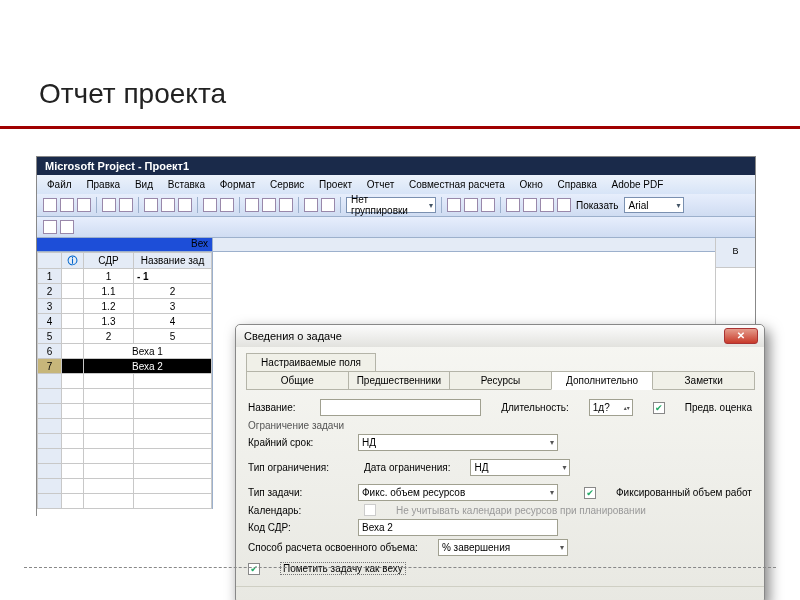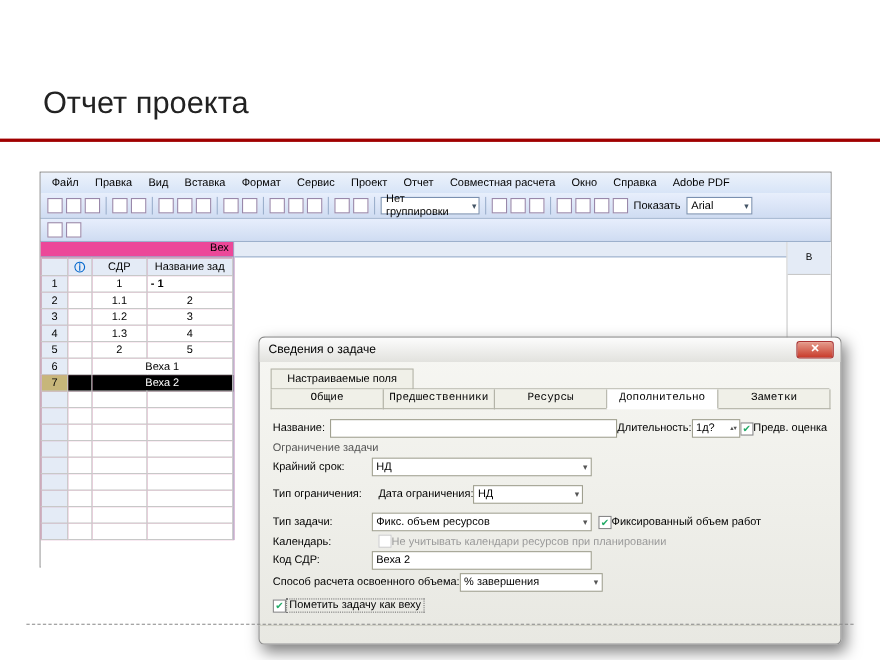--- a/index.html
+++ b/index.html
@@ -25,23 +25,23 @@
   .grid-table .rowhdr { background: #e4ebf6; width: 24px; }
   .grid-table tr.sel td { background: #000; color: #fff; }
   .grid-table tr.sel td.rowhdr { background: #c7b67a; color: #000; }
   .dialog { position: absolute; left: 198px; top: 86px; width: 530px; background: linear-gradient(#f7f7f3,#e8e8e2); border: 1px solid #888; border-radius: 5px; box-shadow: 4px 6px 14px rgba(0,0,0,0.5); font-size: 10px; }
   .dlg-title { background: linear-gradient(#fcfcfc,#e2e2de); border-radius: 5px 5px 0 0; padding: 5px 8px; font-size: 11px; position: relative; }
   .dlg-close { position: absolute; right: 6px; top: 3px; width: 34px; height: 16px; background: linear-gradient(#e59c8c,#c83a2a); border: 1px solid #a33; border-radius: 3px; color: #fff; text-align: center; font-weight: bold; font-size: 10px; line-height: 14px; }
   .tabstrip { display: flex; padding: 6px 10px 0 10px; gap: 0; }
   .tab { flex: 1; text-align: center; padding: 3px 0; border: 1px solid #b4b4a8; background: #f0f0e8; font-size: 10px; border-bottom: 1px solid #b4b4a8; cursor: default; margin-right: -1px; }
   .tab.active { background: #fff; border-bottom: 1px solid #fff; position: relative; z-index: 2; }
   .tabstrip2 { display: flex; padding: 0 10px 0 10px; font-size: 10px; }
-  .tabstrip2 .tab { border-top: none; font-family: Liberation Mono, monospace; }
+  .tabstrip2 .tab { border-top: none; }
   .dlg-body { padding: 6px 12px 8px 12px; }
-  .row { display: flex; align-items: center; margin: 3px 0; gap: 0; }
+  .row { display: flex; align-items: center; margin: 3px 0; gap: 20px; }
   .lbl { width: 90px; font-size: 10px; }
   .inp { flex: 1; height: 17px; border: 1px solid #a0a090; background: #fff; font-size: 10px; padding: 0 3px; }
   .combo { height: 17px; border: 1px solid #a0a090; background: #fff; font-size: 10px; padding: 0 16px 0 3px; position: relative; display: inline-flex; align-items: center; }
   .combo::after { content: "▾"; position: absolute; right: 3px; font-size: 8px; color: #555; }
   .section { font-size: 10px; color: #555; margin: 4px 0 2px 0; }
   .chk { width: 12px; height: 12px; border: 1px solid #888; background: #fff; display: inline-flex; align-items: center; justify-content: center; font-size: 9px; color: #2a6; }
   .spin { width: 44px; height: 17px; border: 1px solid #a0a090; background: #fff; position: relative; font-size: 10px; display: inline-flex; align-items: center; padding: 0 14px 0 3px; }
   .spin::after { content: "▴▾"; position: absolute; right: 2px; font-size: 6px; line-height: 6px; color: #555; white-space: pre; }
   .btnbar { display: flex; justify-content: space-between; padding: 8px 12px; border-top: 1px solid #cfcfc4; }
   .dashed { border-top: 1px dashed #888; position: absolute; bottom: 32px; left: 24px; right: 24px; }
@@ -51,20 +51,21 @@
 </head>
 <body>
 
 <div class="slide">
   <div class="slide-title-box">
     <div class="slide-title" style="padding:0">Отчет проекта</div>
   </div>
   <div class="redline"></div>
 
   <div class="app">
+    <div class="titlebar">Microsoft Project - Проект1</div>
     <div class="menubar">
       <span>Файл</span>
       <span>Правка</span>
       <span>Вид</span>
       <span>Вставка</span>
       <span>Формат</span>
       <span>Сервис</span>
       <span>Проект</span>
       <span>Отчет</span>
       <span>Совместная расчета</span>
@@ -107,21 +108,21 @@
       <span style="font-size:10px;padding:0 2px">Показать</span>
       <span class="tool-combo" style="width:60px">Arial</span>
     </div>
     <div class="toolbar">
       <span class="tool-ico"></span>
       <span class="tool-ico"></span>
     </div>
 
     <div class="worksurf">
       <div style="display:flex">
-        <div style="flex:0 0 176px;background:#ec4899;border-right:1px solid #9cb0cc">
+        <div style="flex:0 0 176px;background:#1d4ed8;border-right:1px solid #9cb0cc">
           <div style="height:14px;border-bottom:1px solid #9cb0cc;text-align:right;padding-right:4px;font-size:10px">Вех</div>
           <table class="grid-table">
             <tbody>
                 <tr>
               <th class="rowhdr"></th>
               <th style="width:22px">
                 <span style="color:#06c;font-weight:bold">ⓘ</span>
               </th>
               <th style="width:50px">СДР</th>
               <th>Название зад</th>

